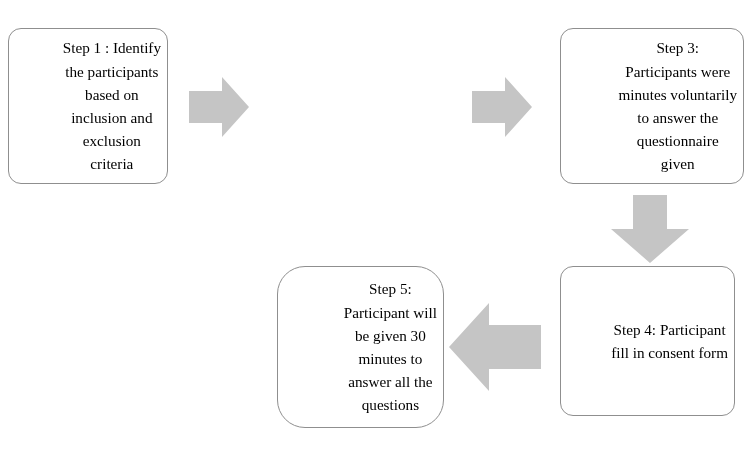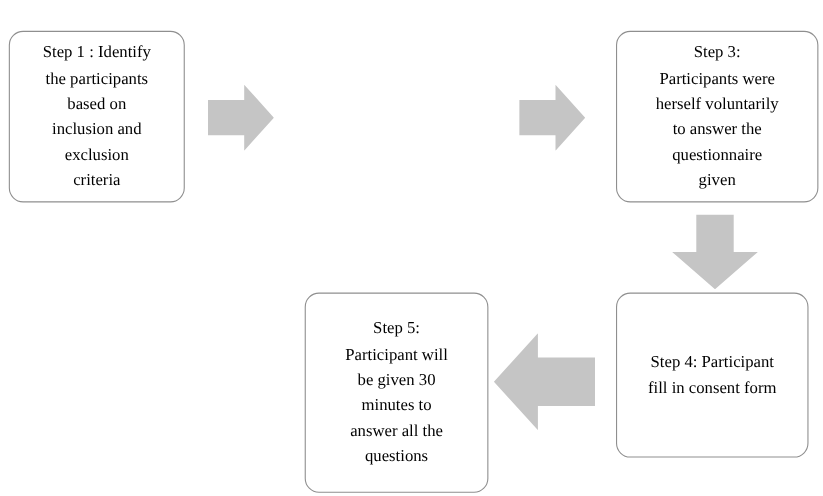--- a/index.html
+++ b/index.html
@@ -16,21 +16,21 @@
     font-family: "Liberation Serif", "DejaVu Serif", serif;
   }
   .step-box {
     position: absolute;
     box-sizing: border-box;
     background: #ffffff;
     border: 1.5px solid #8f8f8f;
     border-radius: 13px;
     display: flex;
     align-items: center;
-    justify-content: center;
+    justify-content: flex-end;
     padding: 4px 6px;
   }
   .step-text {
     font-family: "Liberation Serif", "DejaVu Serif", serif;
     font-size: 15.2px;
     line-height: 23.2px;
     color: #000000;
     text-align: center;
     white-space: pre-line;
     letter-spacing: 0px;
@@ -42,21 +42,21 @@
     display: block;
     width: 100%;
     height: 100%;
   }
 
   
   #box-step1 { left: 8px;   top: 28px;  width: 160px; height: 156px; }
   #box-step2 { left: 276px; top: 28px;  width: 168px; height: 156px; }
   #box-step3 { left: 560px; top: 28px;  width: 184px; height: 156px; }
   #box-step4 { left: 560px; top: 266px; width: 175px; height: 150px; align-items: center; }
-  #box-step5 { left: 277px; top: 266px; width: 167px; height: 182px; }
+  #box-step5 { left: 277px; top: 266px; width: 167px; height: 162px; border-radius: 28px; }
 
   
   #arrow-1-2 { left: 189px; top: 77px;  width: 60px;  height: 60px; }
   #arrow-2-3 { left: 472px; top: 77px;  width: 60px;  height: 60px; }
   #arrow-3-4 { left: 611px; top: 195px; width: 78px;  height: 68px; }
   #arrow-4-5 { left: 449px; top: 303px; width: 92px;  height: 88px; }
 </style>
 </head>
 <body>
 
@@ -80,21 +80,21 @@
 
   <div class="arrow" id="arrow-2-3">
     <svg viewBox="0 0 60 60" preserveAspectRatio="none" aria-hidden="true">
       <polygon points="0,14 33,14 33,0 60,30 33,60 33,46 0,46" fill="#c5c5c5"></polygon>
     </svg>
   </div>
 
   <div class="step-box" id="box-step3">
     <div class="step-text">Step 3:
 Participants were
-herself voluntarily
+minutes voluntarily
 to answer the
 questionnaire
 given</div>
   </div>
 
   <div class="arrow" id="arrow-3-4">
     <svg viewBox="0 0 78 68" preserveAspectRatio="none" aria-hidden="true">
       <polygon points="22,0 56,0 56,34 78,34 39,68 0,34 22,34" fill="#c5c5c5"></polygon>
     </svg>
   </div>

